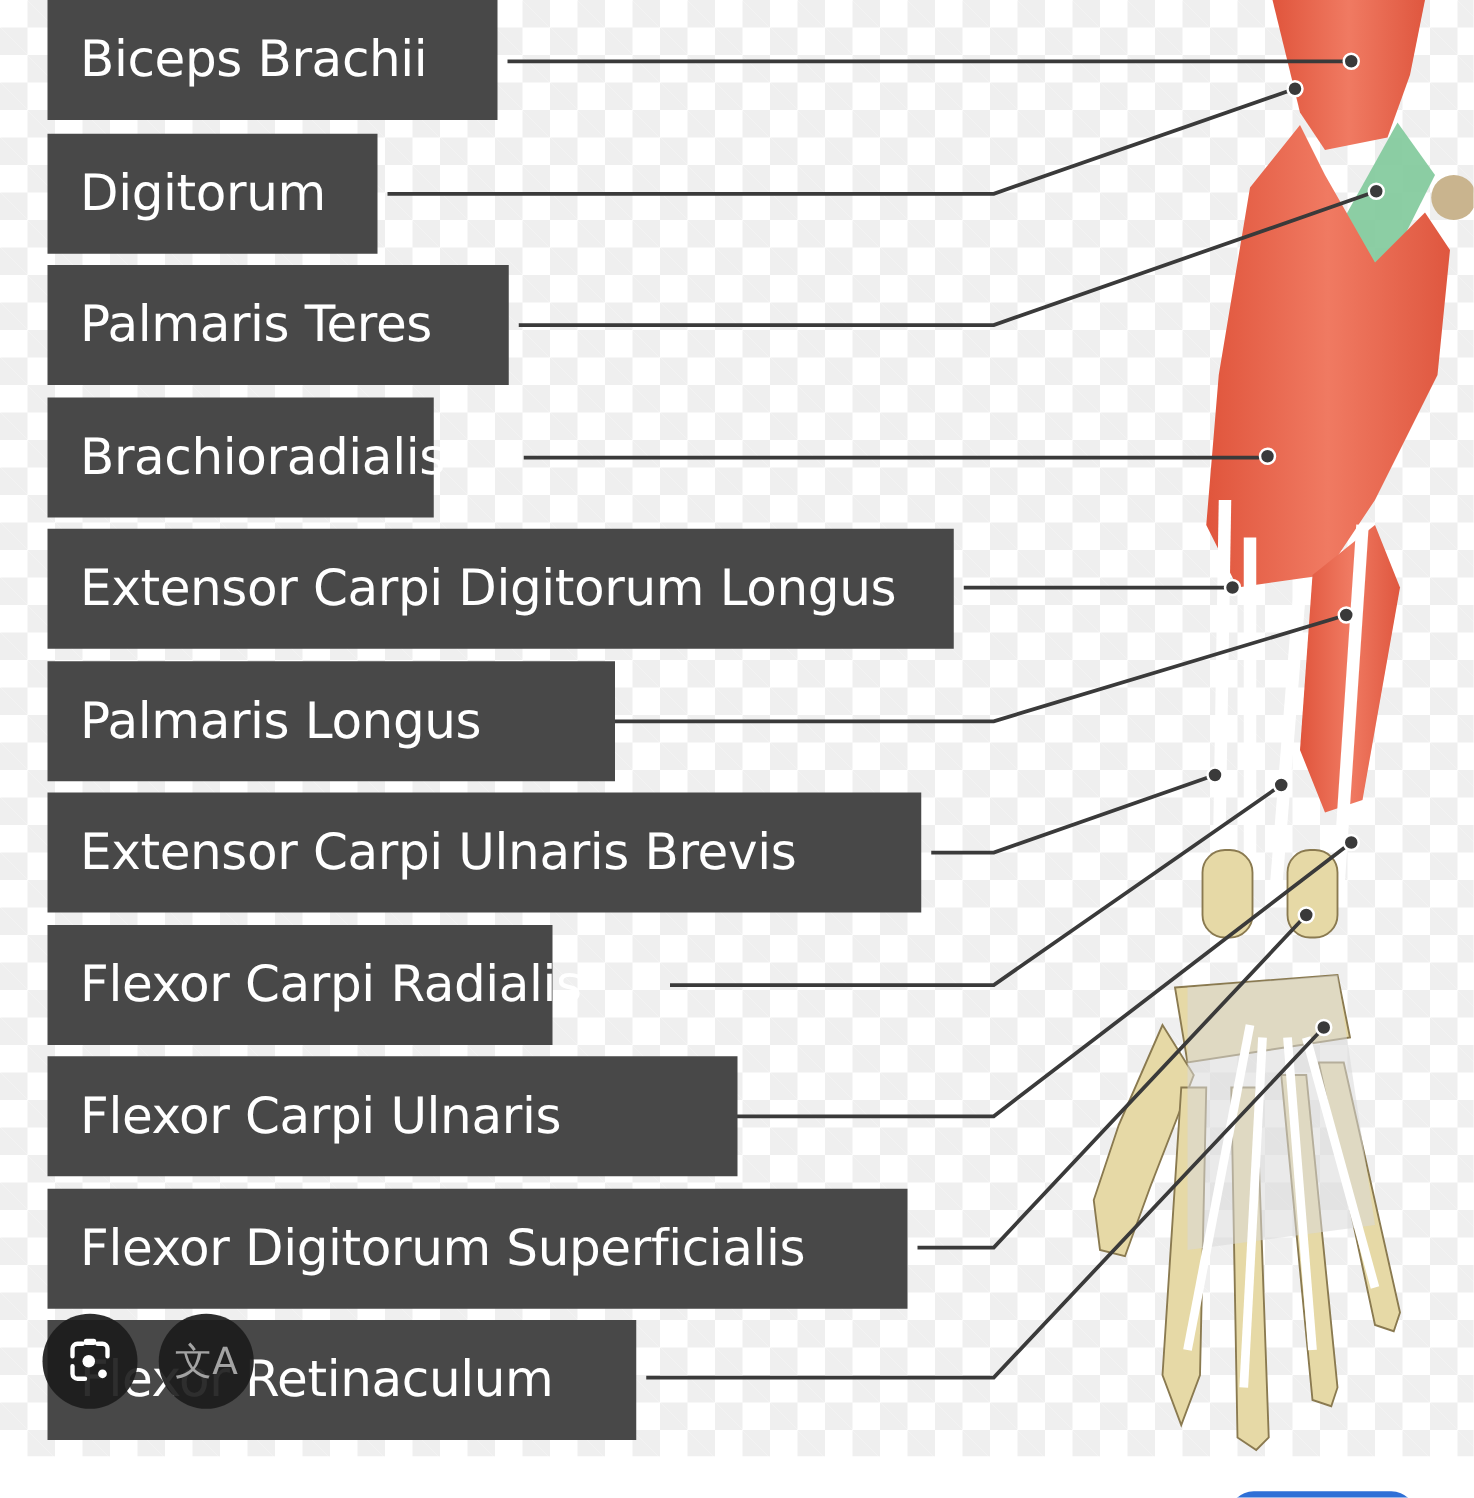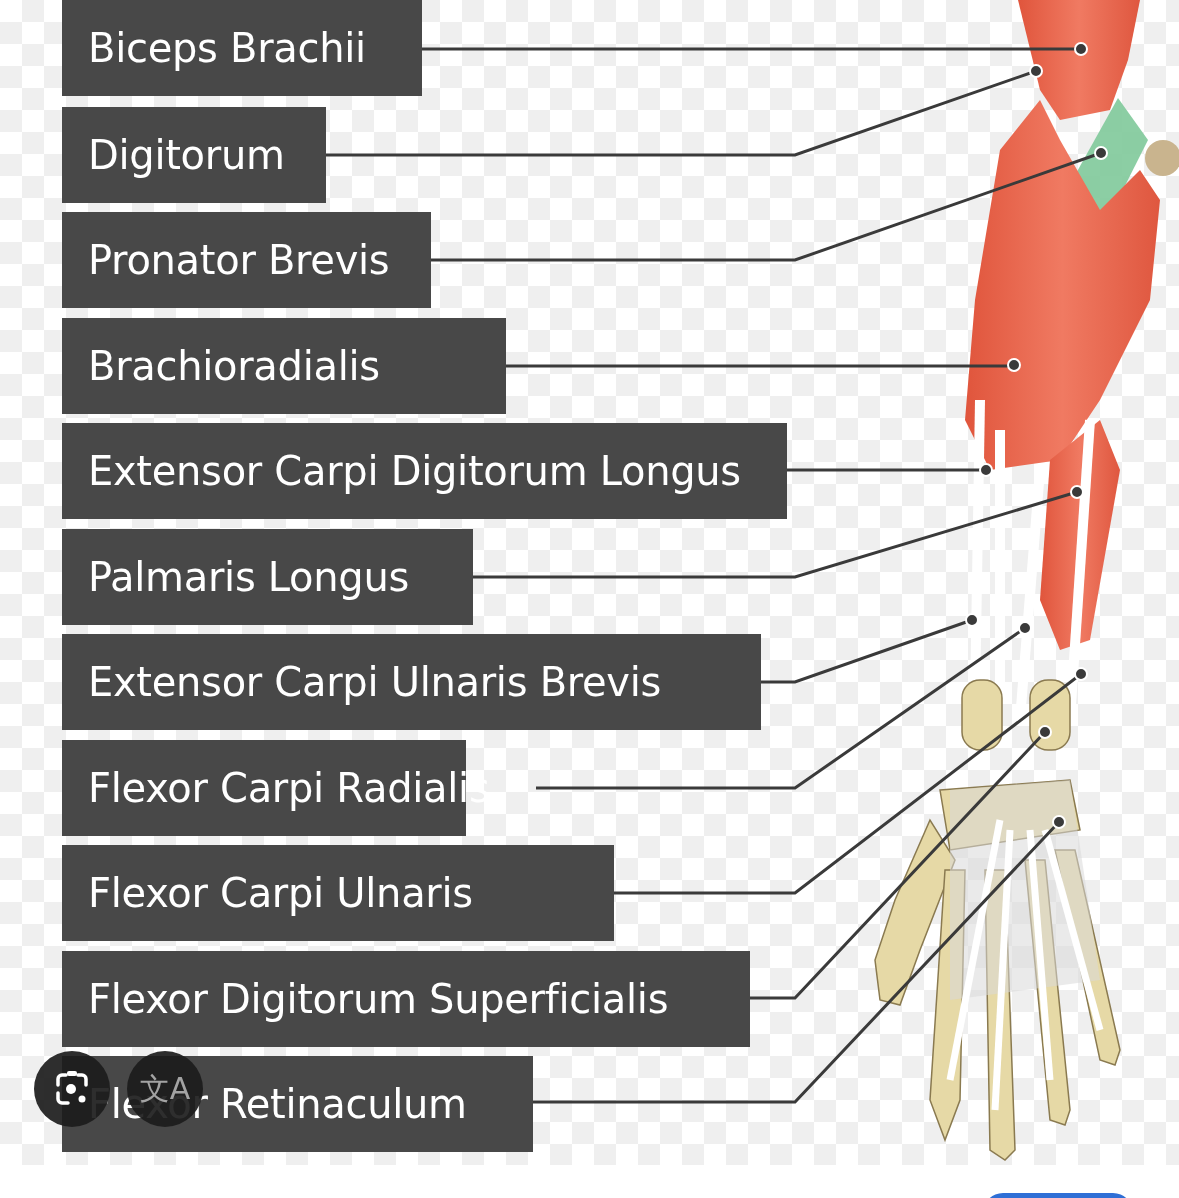--- a/index.html
+++ b/index.html
@@ -3,21 +3,21 @@
 <meta charset="utf-8">
 <style>
   html, body { margin:0; padding:0; }
   body { width:1179px; height:1198px; position:relative; overflow:hidden; background:#ffffff; font-family:"DejaVu Sans","Liberation Sans",sans-serif; }
   .canvas { position:absolute; left:0; top:0; width:1179px; height:1165px;
     background-color:#ffffff;
     background-image:
       linear-gradient(45deg, #efefef 25%, transparent 25%, transparent 75%, #efefef 75%),
       linear-gradient(45deg, #efefef 25%, transparent 25%, transparent 75%, #efefef 75%);
     background-size:44px 44px; background-position:0 0, 22px 22px; }
-  .label { position:absolute; left:62px; height:96px; background:#484848; color:#fff; font-size:40px; line-height:96px; padding-left:26px; box-sizing:border-box; white-space:nowrap; letter-spacing:-0.3px; }
+  .label { position:absolute; left:38px; height:96px; background:#484848; color:#fff; font-size:40px; line-height:96px; padding-left:26px; box-sizing:border-box; white-space:nowrap; letter-spacing:-0.3px; }
   svg.art { position:absolute; left:0; top:0; }
   .fab { position:absolute; width:76px; height:76px; border-radius:50%; background:rgba(28,28,28,0.92); display:flex; align-items:center; justify-content:center; color:#a3a3a3;text-align:right; }
   .bottom-btn { position:absolute; left:983px; top:1193px; width:150px; height:40px; border-radius:20px; background:#2f6fd6; }
 </style>
 </head>
 <body>
 
 <div class="canvas"></div>
 
 <svg class="art" width="1179" height="1170" viewBox="0 0 1179 1170">
@@ -85,24 +85,24 @@
     <circle cx="972" cy="620" r="6"></circle>
       <circle cx="1025" cy="628" r="6"></circle>
       <circle cx="1081" cy="674" r="6"></circle>
     <circle cx="1045" cy="732" r="6"></circle>
       <circle cx="1059" cy="822" r="6"></circle>
   </g>
 </svg>
 
 <div class="label" style="top:0px;width:360px">Biceps Brachii</div>
 <div class="label" style="top:107px;width:264px">Digitorum</div>
-<div class="label" style="top:212px;width:369px">Pronator Brevis</div>
-<div class="label" style="top:318px;width:444px">Brachioradialis</div>
+<div class="label" style="top:212px;width:369px">Palmaris Teres</div>
+<div class="label" style="top:318px;width:309px">Brachioradialis</div>
 <div class="label" style="top:423px;width:725px">Extensor Carpi Digitorum Longus</div>
-<div class="label" style="top:529px;width:411px">Palmaris Longus</div>
+<div class="label" style="top:529px;width:454px">Palmaris Longus</div>
 <div class="label" style="top:634px;width:699px">Extensor Carpi Ulnaris Brevis</div>
 <div class="label" style="top:740px;width:404px">Flexor Carpi Radialis</div>
 <div class="label" style="top:845px;width:552px">Flexor Carpi Ulnaris</div>
 <div class="label" style="top:951px;width:688px">Flexor Digitorum Superficialis</div>
 <div class="label" style="top:1056px;width:471px">Flexor Retinaculum</div>
 
 <div class="fab" style="left:34px;top:1051px">
   <svg width="40" height="40" viewBox="0 0 40 40">
     <path d="M6,16 V10 a4,4 0 0 1 4,-4 H14 M26,6 H30 a4,4 0 0 1 4,4 V16 M6,24 V30 a4,4 0 0 0 4,4 H16" stroke="#fff" stroke-width="3.5" fill="none" stroke-linecap="round"></path>
     <rect x="15" y="2" width="10" height="5" rx="2" fill="#fff"></rect>

